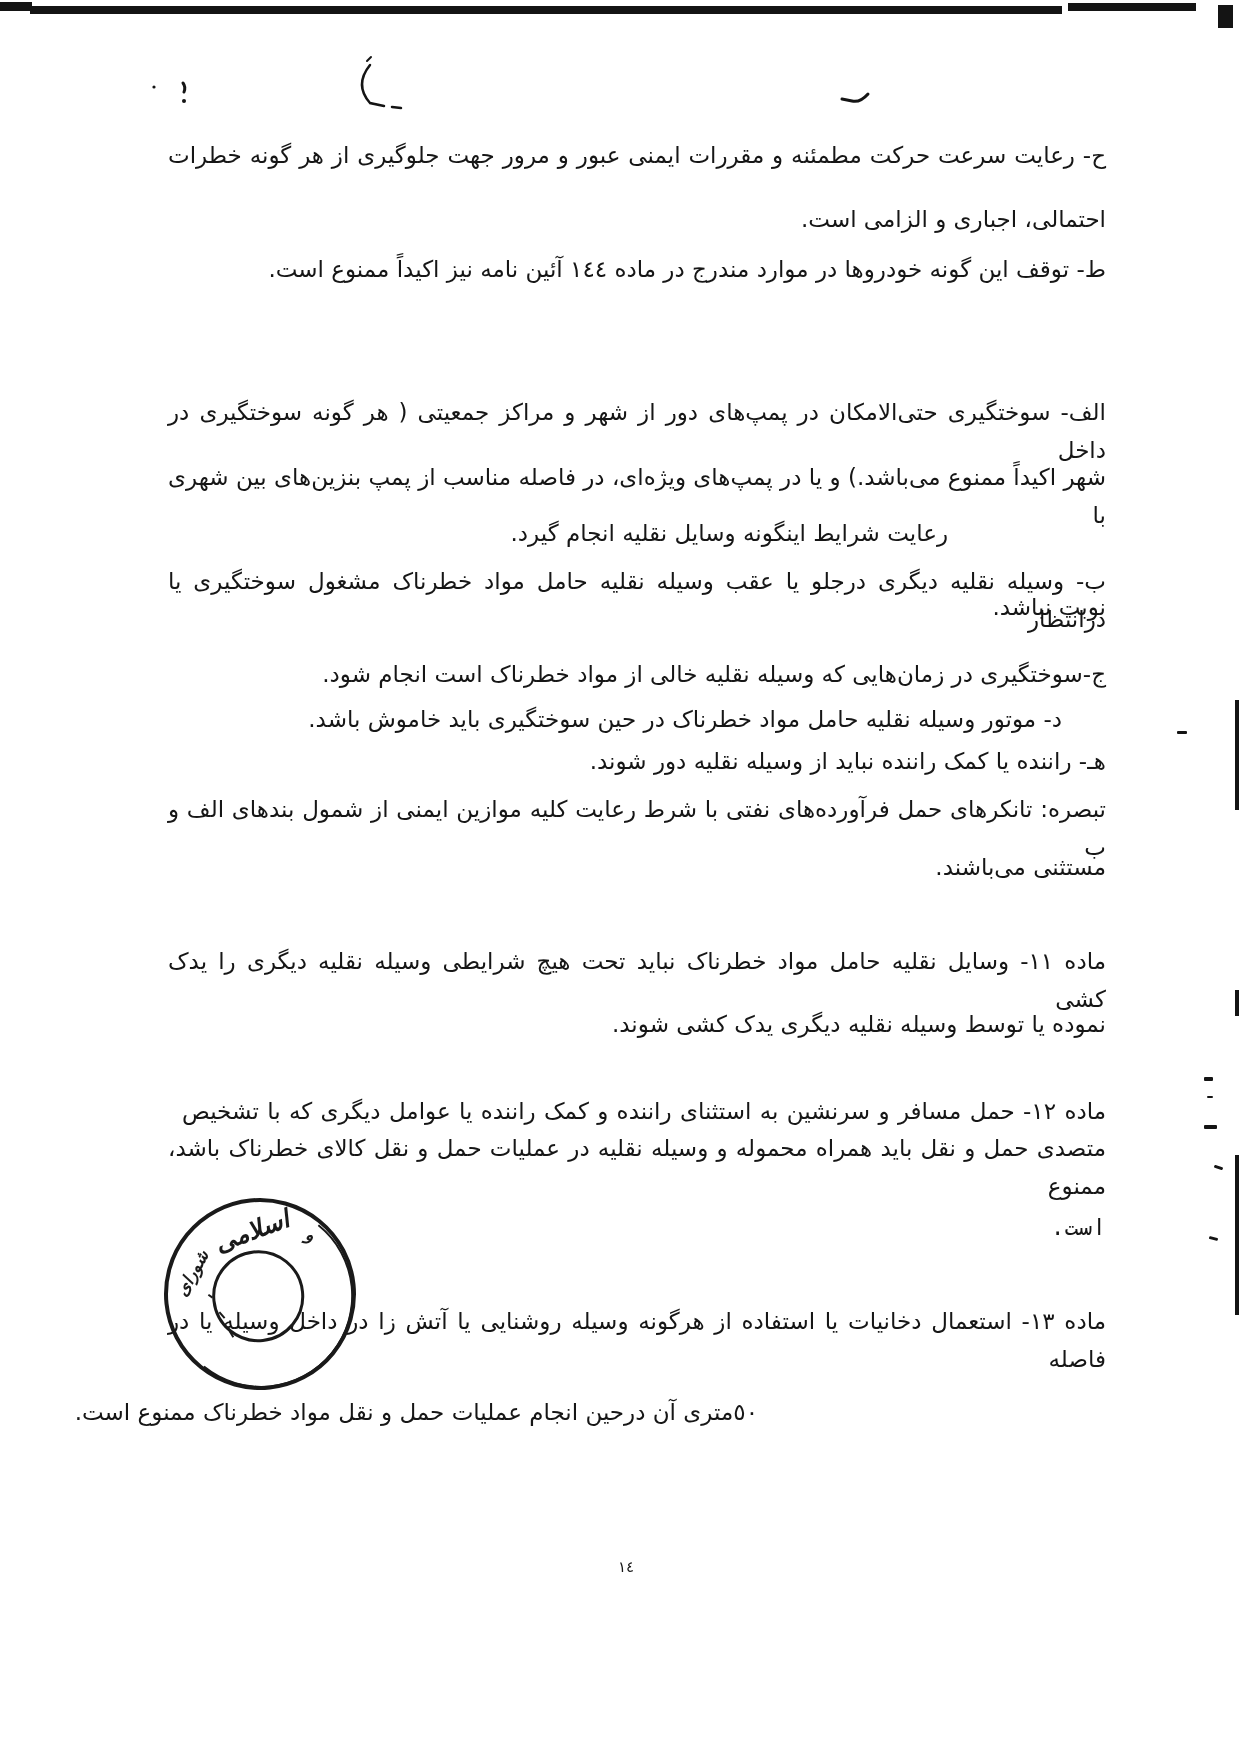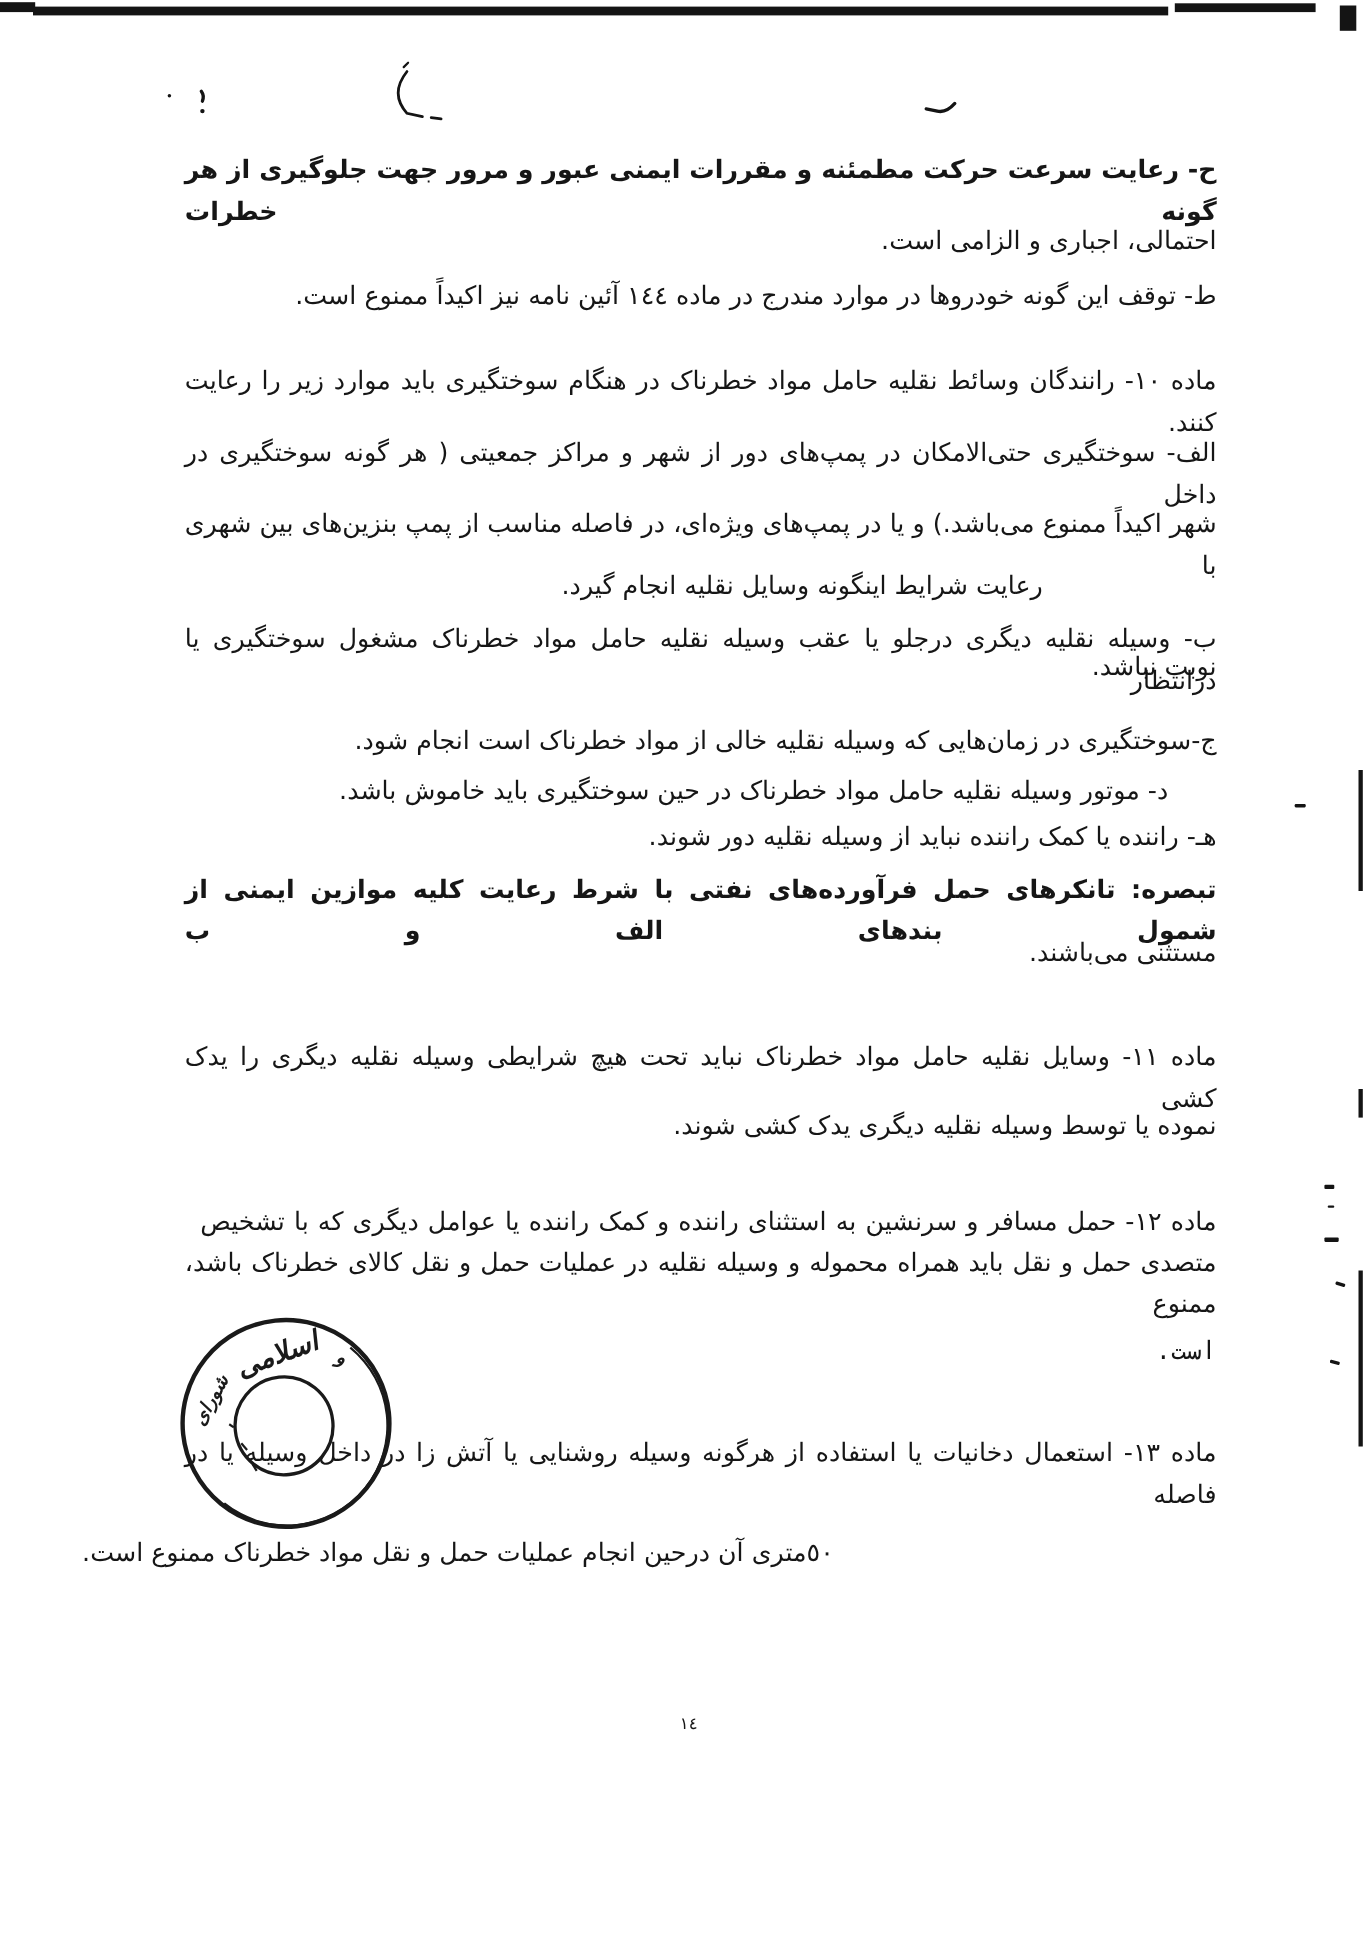--- a/index.html
+++ b/index.html
@@ -40,26 +40,26 @@
     height:38px;line-height:38px;
     font-size:23px;
     text-align:right;
     white-space:nowrap;
   }
   .line.full{
     text-align:justify;
     text-align-last:justify;
     white-space:normal;
   }
-  .t0{top:136px;font-weight:bold;}  .t1{top:200px;}  .t2{top:250px;}
+  .t0{top:136px;}  .t1{top:200px;}  .t2{top:250px;}
   .t3{top:328px;}  .t4{top:393px;}  .t5{top:458px;}
   .t6{top:514px;padding-right:158px;}
   .t7{top:562px;}  .t8{top:588px;}  .t9{top:655px;}
   .t10{top:700px;padding-right:44px;}
-  .t11{top:742px;} .t12{top:790px;font-weight:bold;} .t13{top:848px;}
+  .t11{top:742px;} .t12{top:790px;} .t13{top:848px;}
   .t14{top:942px;} .t15{top:1005px;}
   .t16{top:1092px;margin-left:14px;} .t17{top:1129px;} .t18{top:1210px;font-family:Liberation Mono, monospace;}
   .t19{top:1302px;}
   .t20{top:1358px;padding-right:348px;margin-top:35px;}
   
   .page-number{
     position:absolute;left:618px;top:1558px;width:64px;
     text-align:left;font-size:15px;direction:rtl;
   }
   
@@ -120,21 +120,20 @@
   <path d="M227 6 l 4 -4" stroke="#141414" stroke-width="2" fill="none" stroke-linecap="round"></path>
 </svg>
 <svg class="hw" style="left:836px;top:88px;" width="46" height="22" viewBox="0 0 46 22">
   <path d="M6 11 l 10 2 q 8 2 16 -7" stroke="#141414" stroke-width="3" fill="none" stroke-linecap="round"></path>
 </svg>
 
 <div class="text-layer">
   <div class="line full t0">ح- رعایت سرعت حرکت مطمئنه و مقررات ایمنی عبور و مرور جهت جلوگیری از هر گونه خطرات</div>
   <div class="line t1">احتمالی، اجباری و الزامی است.</div>
   <div class="line t2">ط- توقف این گونه خودروها در موارد مندرج در ماده ١٤٤ آئین نامه نیز اکیداً ممنوع است.</div>
-  <div class="line full t3">ماده ١٠- رانندگان وسائط نقلیه حامل مواد خطرناک در هنگام سوختگیری باید موارد زیر را رعایت کنند.</div>
   <div class="line full t4">الف- سوختگیری حتی‌الامکان در پمپ‌های دور از شهر و مراکز جمعیتی ( هر گونه سوختگیری در داخل</div>
   <div class="line full t5">شهر اکیداً ممنوع می‌باشد.) و یا در پمپ‌های ویژه‌ای، در فاصله مناسب از پمپ بنزین‌های بین شهری با</div>
   <div class="line t6">رعایت شرایط اینگونه وسایل نقلیه انجام گیرد.</div>
   <div class="line full t7">ب- وسیله نقلیه دیگری درجلو یا عقب وسیله نقلیه حامل مواد خطرناک مشغول سوختگیری یا درانتظار</div>
   <div class="line t8">نوبت نباشد.</div>
   <div class="line t9">ج-سوختگیری در زمان‌هایی که وسیله نقلیه خالی از مواد خطرناک است انجام شود.</div>
   <div class="line t10">د- موتور وسیله نقلیه حامل مواد خطرناک در حین سوختگیری باید خاموش باشد.</div>
   <div class="line t11">هـ- راننده یا کمک راننده نباید از وسیله نقلیه دور شوند.</div>
   <div class="line full t12">تبصره: تانکرهای حمل فرآورده‌های نفتی با شرط رعایت کلیه موازین ایمنی از شمول بندهای الف و ب</div>
   <div class="line t13">مستثنی می‌باشند.</div>

